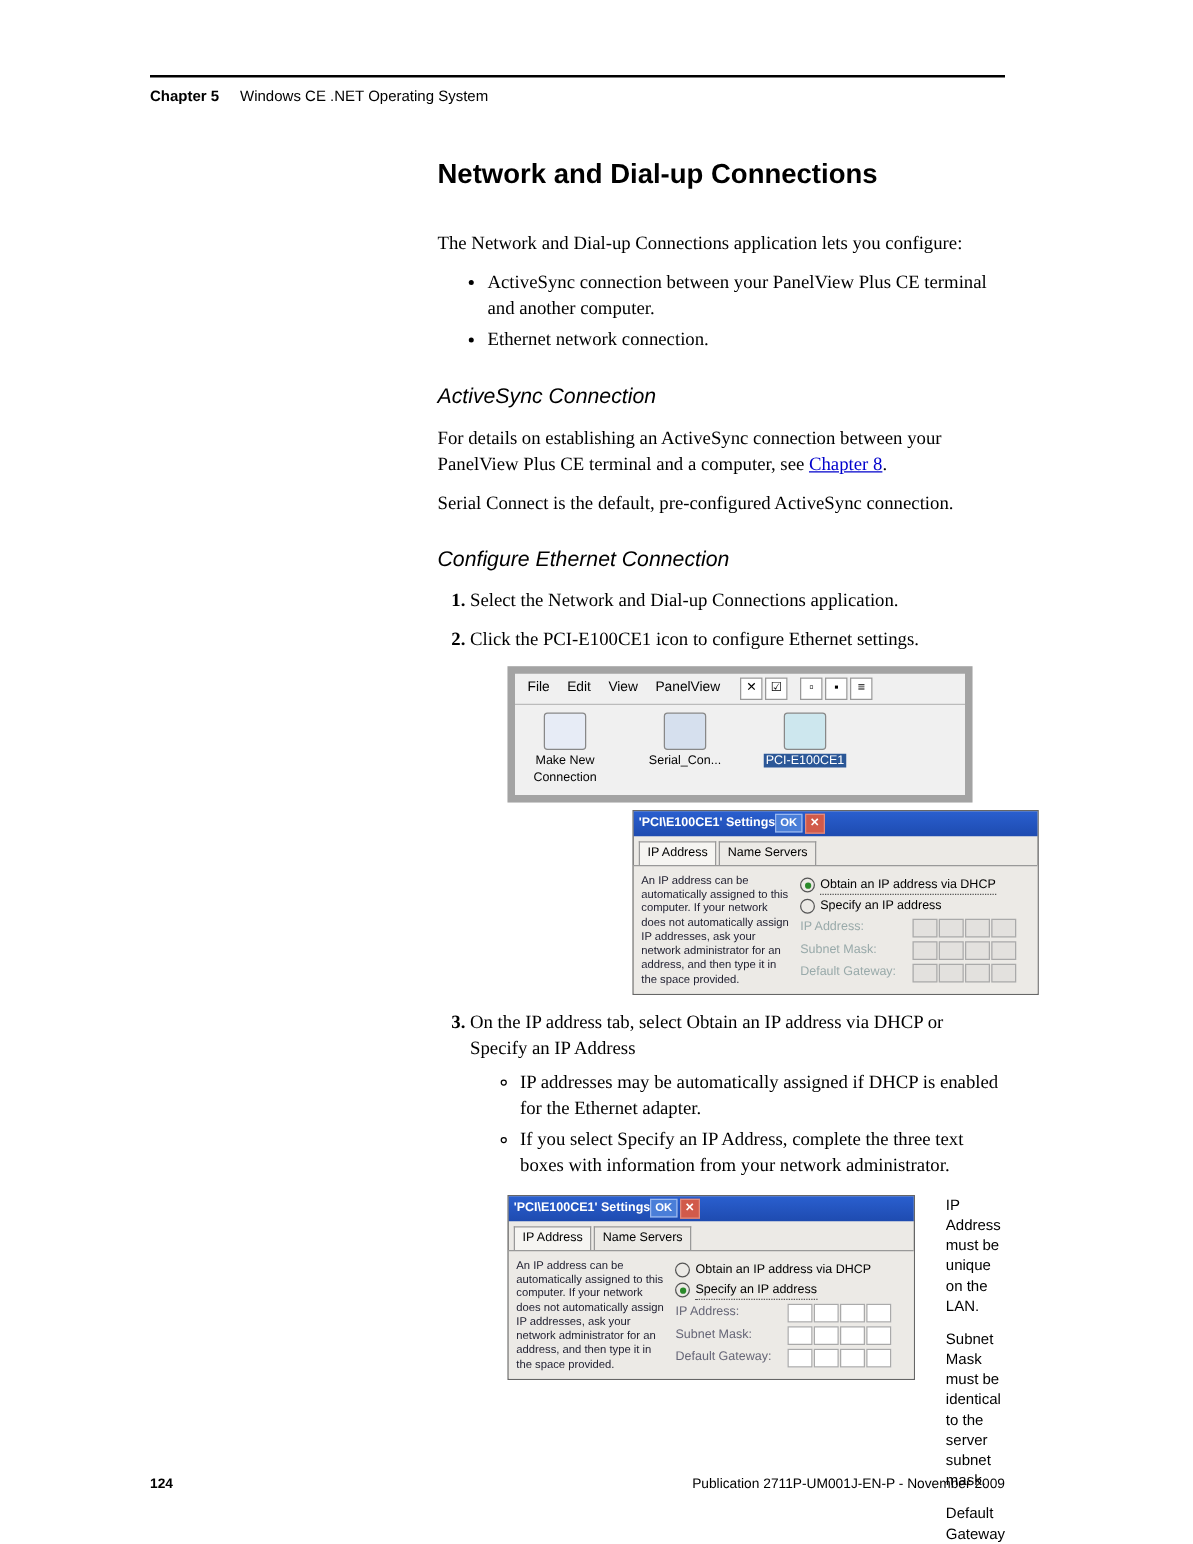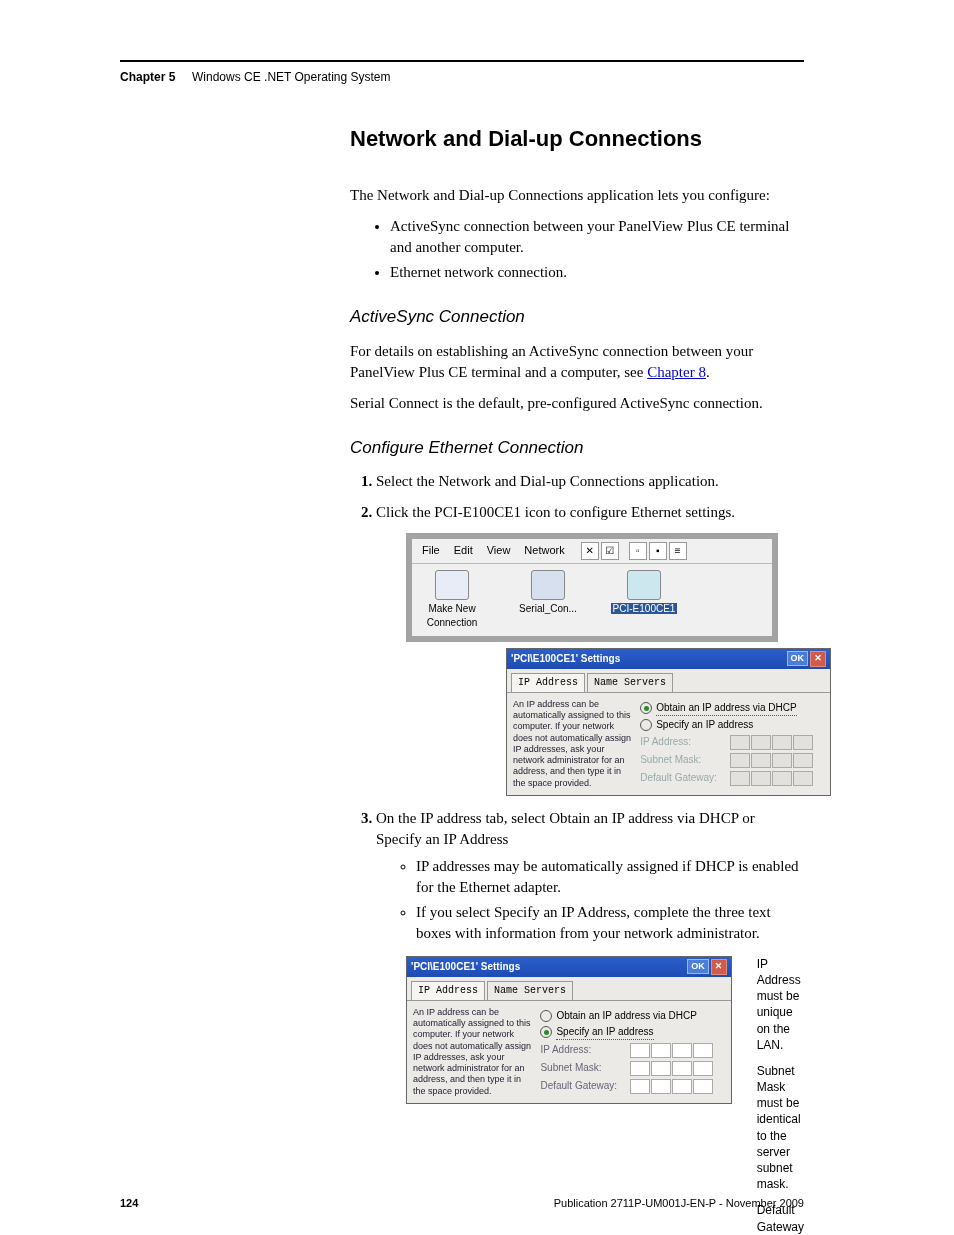--- a/index.html
+++ b/index.html
@@ -105,21 +105,20 @@
     border: 1px solid #666;
     background: #eceae6;
   }
   .dlg .titlebar {
     background: linear-gradient(#2a5fcf, #1e4bb0);
     color: #fff;
     font-weight: bold;
     padding: 2px 4px;
     display: flex;
     align-items: center;
-    justify-content: space-between;
   }
   .dlg .titlebar .tbtn {
     display: inline-flex;
     align-items: center;
     gap: 2px;
   }
   .dlg .titlebar .okbtn {
     background: #4a7ed8; color: #fff;
     font-size: 9px; font-weight: bold;
     border: 1px solid #9bb8ee;
@@ -135,21 +134,20 @@
     display: flex;
     padding: 4px 4px 0 4px;
     gap: 2px;
   }
   .dlg .tab {
     border: 1px solid #999;
     border-bottom: none;
     padding: 2px 6px;
     background: #eceae6;
     font-size: 10px;
-    font-family: Liberation Mono, monospace;
   }
   .dlg .tab.active { background: #f6f5f2; }
   .dlg .body {
     border-top: 1px solid #999;
     background: #eceae6;
     display: flex;
     padding: 6px;
     gap: 9px;
   }
   .dlg .desc {
@@ -183,21 +181,21 @@
   .side-notes {
     font-family: Arial, Helvetica, sans-serif;
     font-size: 12px;
     line-height: 1.35;
     flex: 1;
   }
   .side-notes p { margin: 0 0 10px 5px; }
 
   .footer {
     position: absolute;
-    bottom: 26px;
+    bottom: 42px;
     left: 120px; right: 80px;
     display: flex;
     justify-content: space-between;
     font-family: Arial, Helvetica, sans-serif;
     font-size: 11px;
   }
   .footer .pg { font-weight: bold; }
 </style>
 </head>
 <body>
@@ -231,21 +229,21 @@
       <li>Select the Network and Dial-up Connections application.</li>
       <li>
         <span>Click the PCI-E100CE1 icon to configure Ethernet settings.</span>
 
         
         <div class="ss1">
           <div class="menubar">
             <span class="menuitem">File</span>
             <span class="menuitem">Edit</span>
             <span class="menuitem">View</span>
-            <span class="menuitem">Network</span>
+            <span class="menuitem">PanelView</span>
             <span style="flex:0 0 6px"></span>
             <span class="icon">✕</span>
             <span class="icon">☑</span>
             <span style="flex:0 0 6px"></span>
             <span class="icon">▫</span>
             <span class="icon">▪</span>
             <span class="icon">≡</span>
           </div>
           <div class="icons-row">
             <div class="conn-icon">

